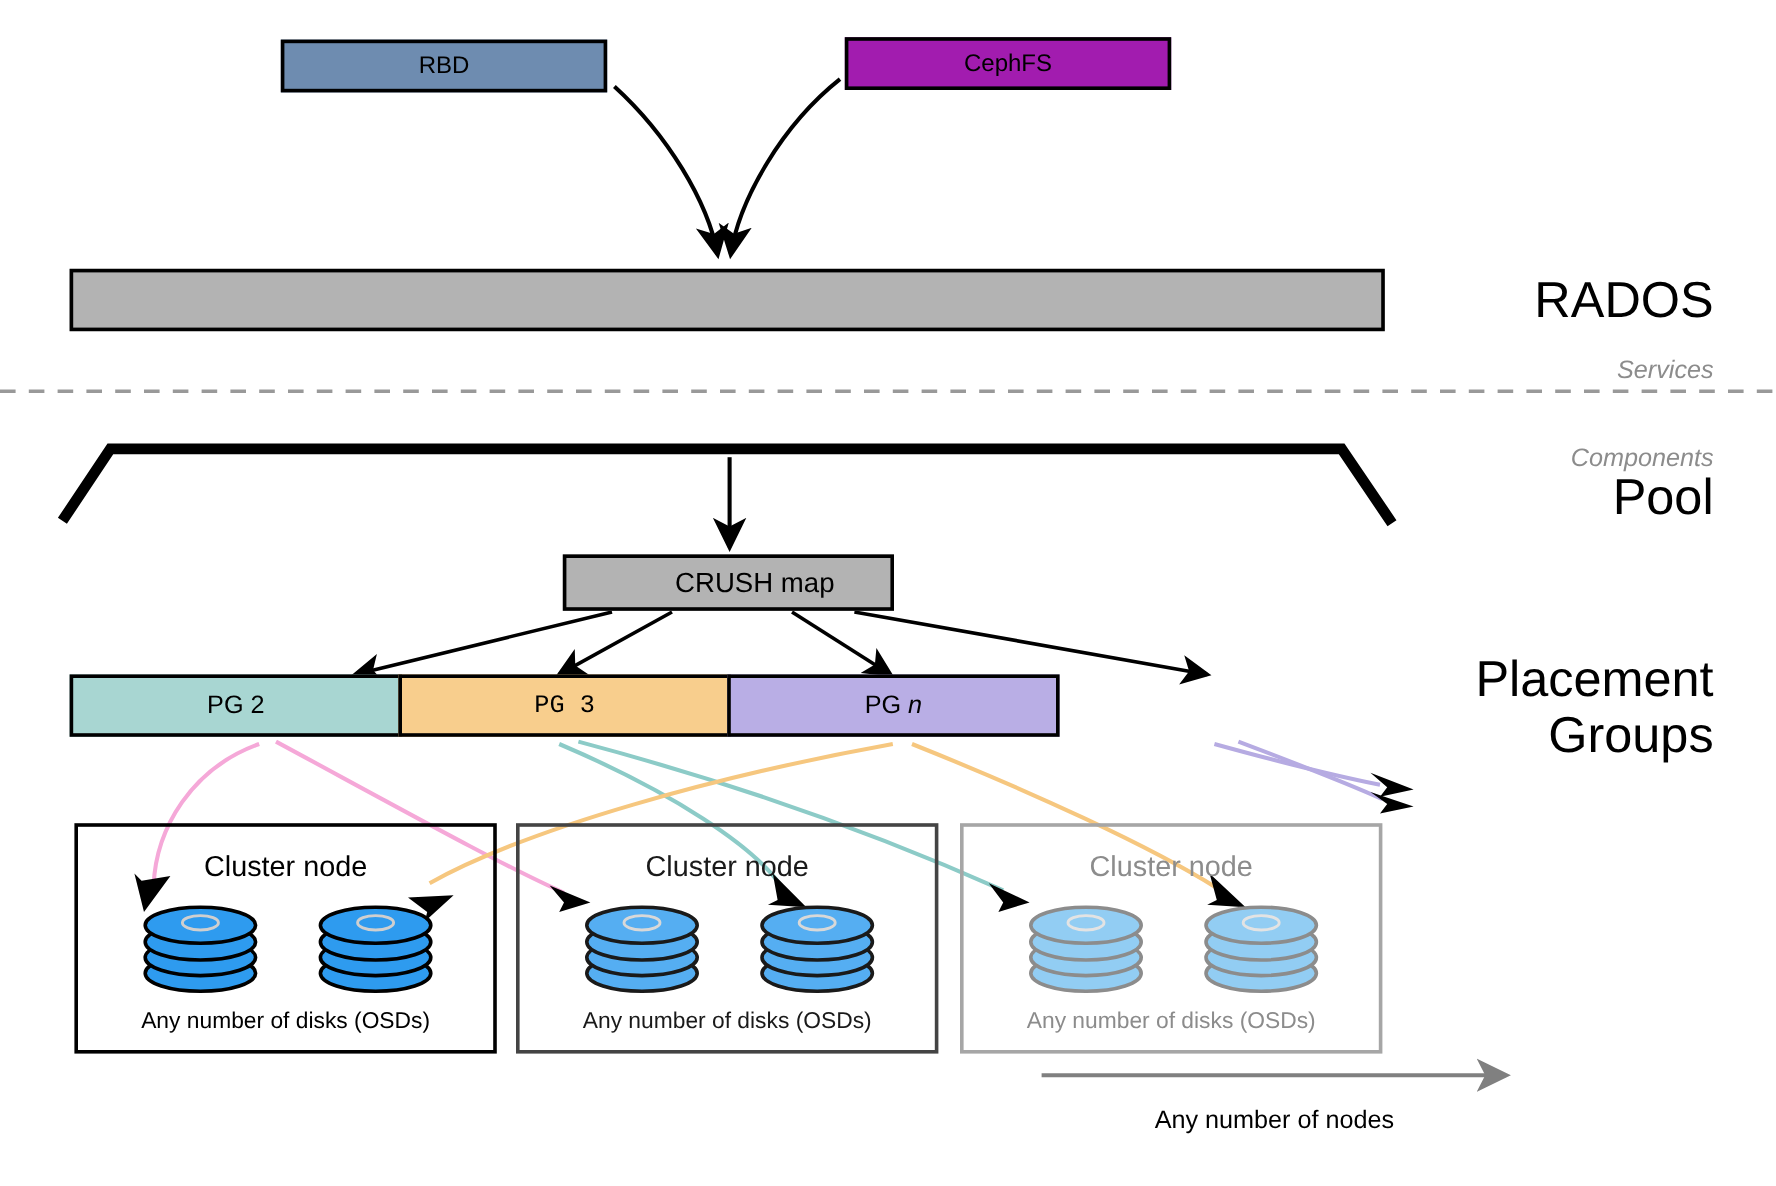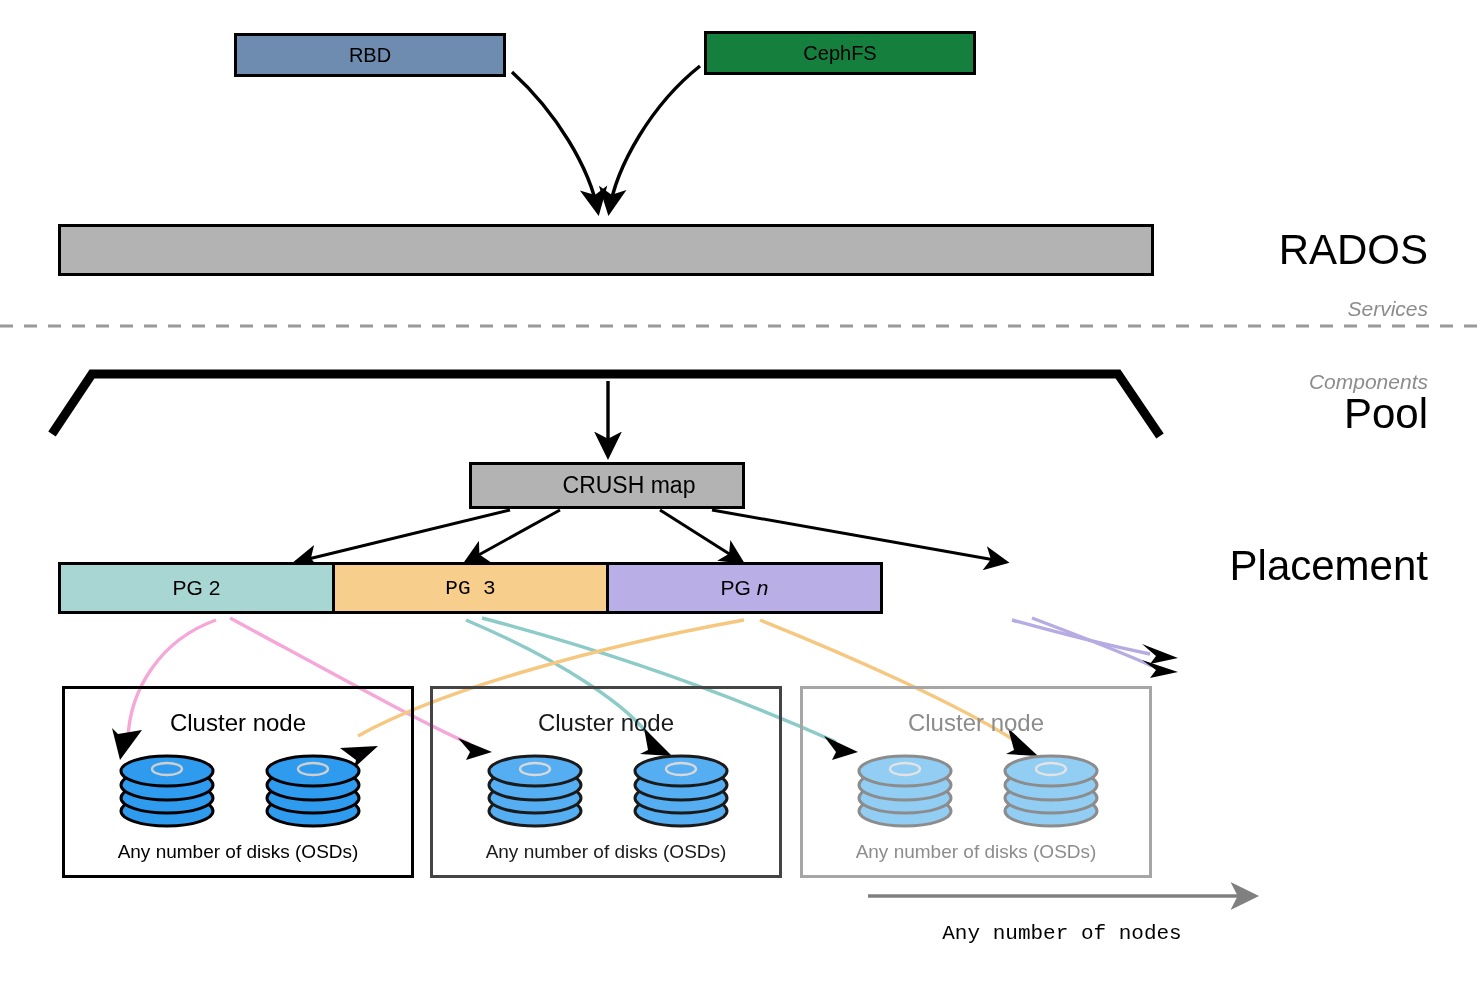--- a/index.html
+++ b/index.html
@@ -114,21 +114,20 @@
   .stack {
     position: absolute;
     width: 104px;
     height: 88px;
   }
   .bottomcap {
     position: absolute;
     text-align: center;
     font-size: 21px;
     color: #000000;
-    font-family: Liberation Mono, monospace;
   }
 </style>
 </head>
 <body>
 
 <div id="canvas">
 
   <svg class="layer" viewBox="0 0 1480 988">
     <defs>
       <marker id="ah-black" markerWidth="9" markerHeight="9" refX="7.2" refY="4.5" orient="auto" markerUnits="strokeWidth">
@@ -188,21 +187,21 @@
       <path d="M 1178,672 L 1142,660 L 1156,670 L 1150,678 Z" fill="#000000"></path>
     </g>
 
     <line x1="868" y1="896" x2="1255" y2="896" stroke="#808080" stroke-width="3.4" marker-end="url(#ah-gray)"></line>
   </svg>
 
   <div class="svcbox" style="left:234px; top:33px; width:272px; height:44px; background:#6E8CB0;">
     <span>RBD</span>
   </div>
 
-  <div class="svcbox" style="left:704px; top:31px; width:272px; height:44px; background:#15803d;align-items:center;">
+  <div class="svcbox" style="left:704px; top:31px; width:272px; height:44px; background:#a21caf;align-items:center;">
     <span>CephFS</span>
   </div>
 
   <div class="radosbar" style="left:58px; top:224px; width:1096px; height:52px; background:#b3b3b3;"></div>
 
   <div class="tierlabel" style="left:1140px; top:226px; width:288px;">
     <span>RADOS</span>
   </div>
 
   <div class="divlabel" style="left:1140px; top:297px; width:288px;font-style:italic;">
@@ -227,20 +226,21 @@
     <div class="pgseg" style="width:277px; background:#f8ce8d;font-family:Liberation Mono, monospace;">
       <span><span>PG </span><span>3</span></span>
     </div>
     <div class="pgseg" style="width:277px; background:#b9aee5;">
       <span><span>PG </span><span class="ital">n</span></span>
     </div>
   </div>
 
   <div class="tierlabel" style="left:1140px; top:542px; width:288px;">
     <div>Placement</div>
+    <div>Groups</div>
   </div>
 
   <div class="nodebox" style="left:62px; top:686px; width:352px; height:192px; border:3px solid #000000;">
     <div class="nodetitle" style="top:8px; color:#000000;">Cluster node</div>
     <svg class="stack" style="left:50px; top:56px;" viewBox="0 0 104 88">
       <g stroke="#000000" stroke-width="3" fill="#2e9bef">
         <ellipse cx="52" cy="66" rx="46" ry="15"></ellipse>
         <ellipse cx="52" cy="53" rx="46" ry="15"></ellipse>
         <ellipse cx="52" cy="40" rx="46" ry="15"></ellipse>
         <ellipse cx="52" cy="26" rx="46" ry="15"></ellipse>

